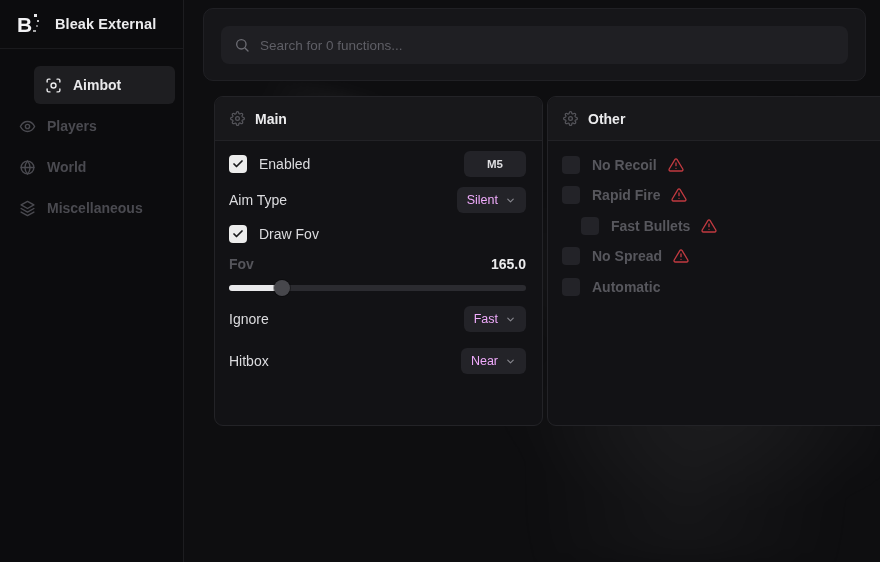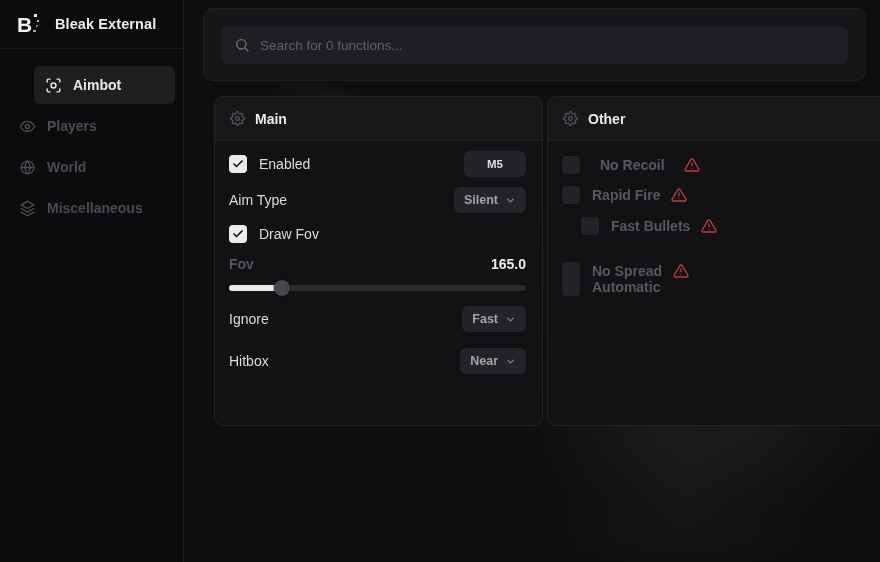--- a/index.html
+++ b/index.html
@@ -106,21 +106,21 @@
 
   .keybind {
     min-width:31px; height:26px; background:#232328; border-radius:6px;
     display:flex; align-items:center; justify-content:center; padding:0 23px;
     font-size:11.5px; font-weight:700; color:#dfdfe2; cursor:pointer;
   }
   .dropdown {
     height:26px; background:#232328; border-radius:6px; display:flex; align-items:center;
     gap:7px; padding:0 10px; cursor:pointer;
   }
-  .dropdown-value { font-size:12.5px; font-weight:700; color:#a3a3a3; }
+  .dropdown-value { font-size:12.5px; font-weight:400; color:#f0abfc; }
   .dropdown svg { width:11px; height:11px; color:#86868d; }
 
   .fov-value { font-size:14px; font-weight:600; color:#ececee; }
 
   .slider-row { position:absolute; left:14px; right:16px; height:16px; cursor:pointer; }
   .slider-track {
     position:absolute; left:0; right:0; top:5px; height:6px; border-radius:3px; background:#2b2b30;
   }
   .slider-fill {
     position:absolute; left:0; top:0; height:6px; border-radius:3px; background:#e9e9eb;
@@ -289,21 +289,21 @@
 
     <div class="panel panel-other">
       <div class="panel-header">
         <svg viewBox="0 0 24 24" fill="none" stroke="currentColor" stroke-width="2" stroke-linecap="round" stroke-linejoin="round">
           <circle cx="12" cy="12" r="3"></circle>
           <path d="M19.4 15a1.65 1.65 0 0 0 .33 1.82l.06.06a2 2 0 0 1 0 2.83 2 2 0 0 1-2.83 0l-.06-.06a1.65 1.65 0 0 0-1.82-.33 1.65 1.65 0 0 0-1 1.51V21a2 2 0 0 1-2 2 2 2 0 0 1-2-2v-.09A1.65 1.65 0 0 0 9 19.4a1.65 1.65 0 0 0-1.82.33l-.06.06a2 2 0 0 1-2.83 0 2 2 0 0 1 0-2.83l.06-.06a1.65 1.65 0 0 0 .33-1.82 1.65 1.65 0 0 0-1.51-1H3a2 2 0 0 1-2-2 2 2 0 0 1 2-2h.09A1.65 1.65 0 0 0 4.6 9a1.65 1.65 0 0 0-.33-1.82l-.06-.06a2 2 0 0 1 0-2.83 2 2 0 0 1 2.83 0l.06.06a1.65 1.65 0 0 0 1.82.33H9a1.65 1.65 0 0 0 1-1.51V3a2 2 0 0 1 2-2 2 2 0 0 1 2 2v.09a1.65 1.65 0 0 0 1 1.51 1.65 1.65 0 0 0 1.82-.33l.06-.06a2 2 0 0 1 2.83 0 2 2 0 0 1 0 2.83l-.06.06a1.65 1.65 0 0 0-.33 1.82V9a1.65 1.65 0 0 0 1.51 1H21a2 2 0 0 1 2 2 2 2 0 0 1-2 2h-.09a1.65 1.65 0 0 0-1.51 1Z"></path>
         </svg>
         <span class="panel-title">Other</span>
       </div>
 
-      <div class="o-row" style="top:55px;gap:8px;">
+      <div class="o-row" style="top:55px;">
         <div class="checkbox">
           
         </div>
         <span class="o-label">No Recoil</span>
         <span class="warn">
           <svg viewBox="0 0 24 24" fill="none" stroke="currentColor" stroke-width="2" stroke-linecap="round" stroke-linejoin="round">
             <path d="M10.29 3.86 1.82 18a2 2 0 0 0 1.71 3h16.94a2 2 0 0 0 1.71-3L13.71 3.86a2 2 0 0 0-3.42 0Z"></path>
               <path d="M12 9v4"></path>
               <path d="M12 17h.01"></path>
           </svg>
@@ -331,21 +331,21 @@
         <span class="o-label">Fast Bullets</span>
         <span class="warn">
           <svg viewBox="0 0 24 24" fill="none" stroke="currentColor" stroke-width="2" stroke-linecap="round" stroke-linejoin="round">
             <path d="M10.29 3.86 1.82 18a2 2 0 0 0 1.71 3h16.94a2 2 0 0 0 1.71-3L13.71 3.86a2 2 0 0 0-3.42 0Z"></path>
               <path d="M12 9v4"></path>
               <path d="M12 17h.01"></path>
           </svg>
         </span>
       </div>
 
-      <div class="o-row" style="top:161px;">
+      <div class="o-row" style="top:146px;">
         <div class="checkbox">
           
         </div>
         <span class="o-label">No Spread</span>
         <span class="warn">
           <svg viewBox="0 0 24 24" fill="none" stroke="currentColor" stroke-width="2" stroke-linecap="round" stroke-linejoin="round">
             <path d="M10.29 3.86 1.82 18a2 2 0 0 0 1.71 3h16.94a2 2 0 0 0 1.71-3L13.71 3.86a2 2 0 0 0-3.42 0Z"></path>
               <path d="M12 9v4"></path>
               <path d="M12 17h.01"></path>
           </svg>

